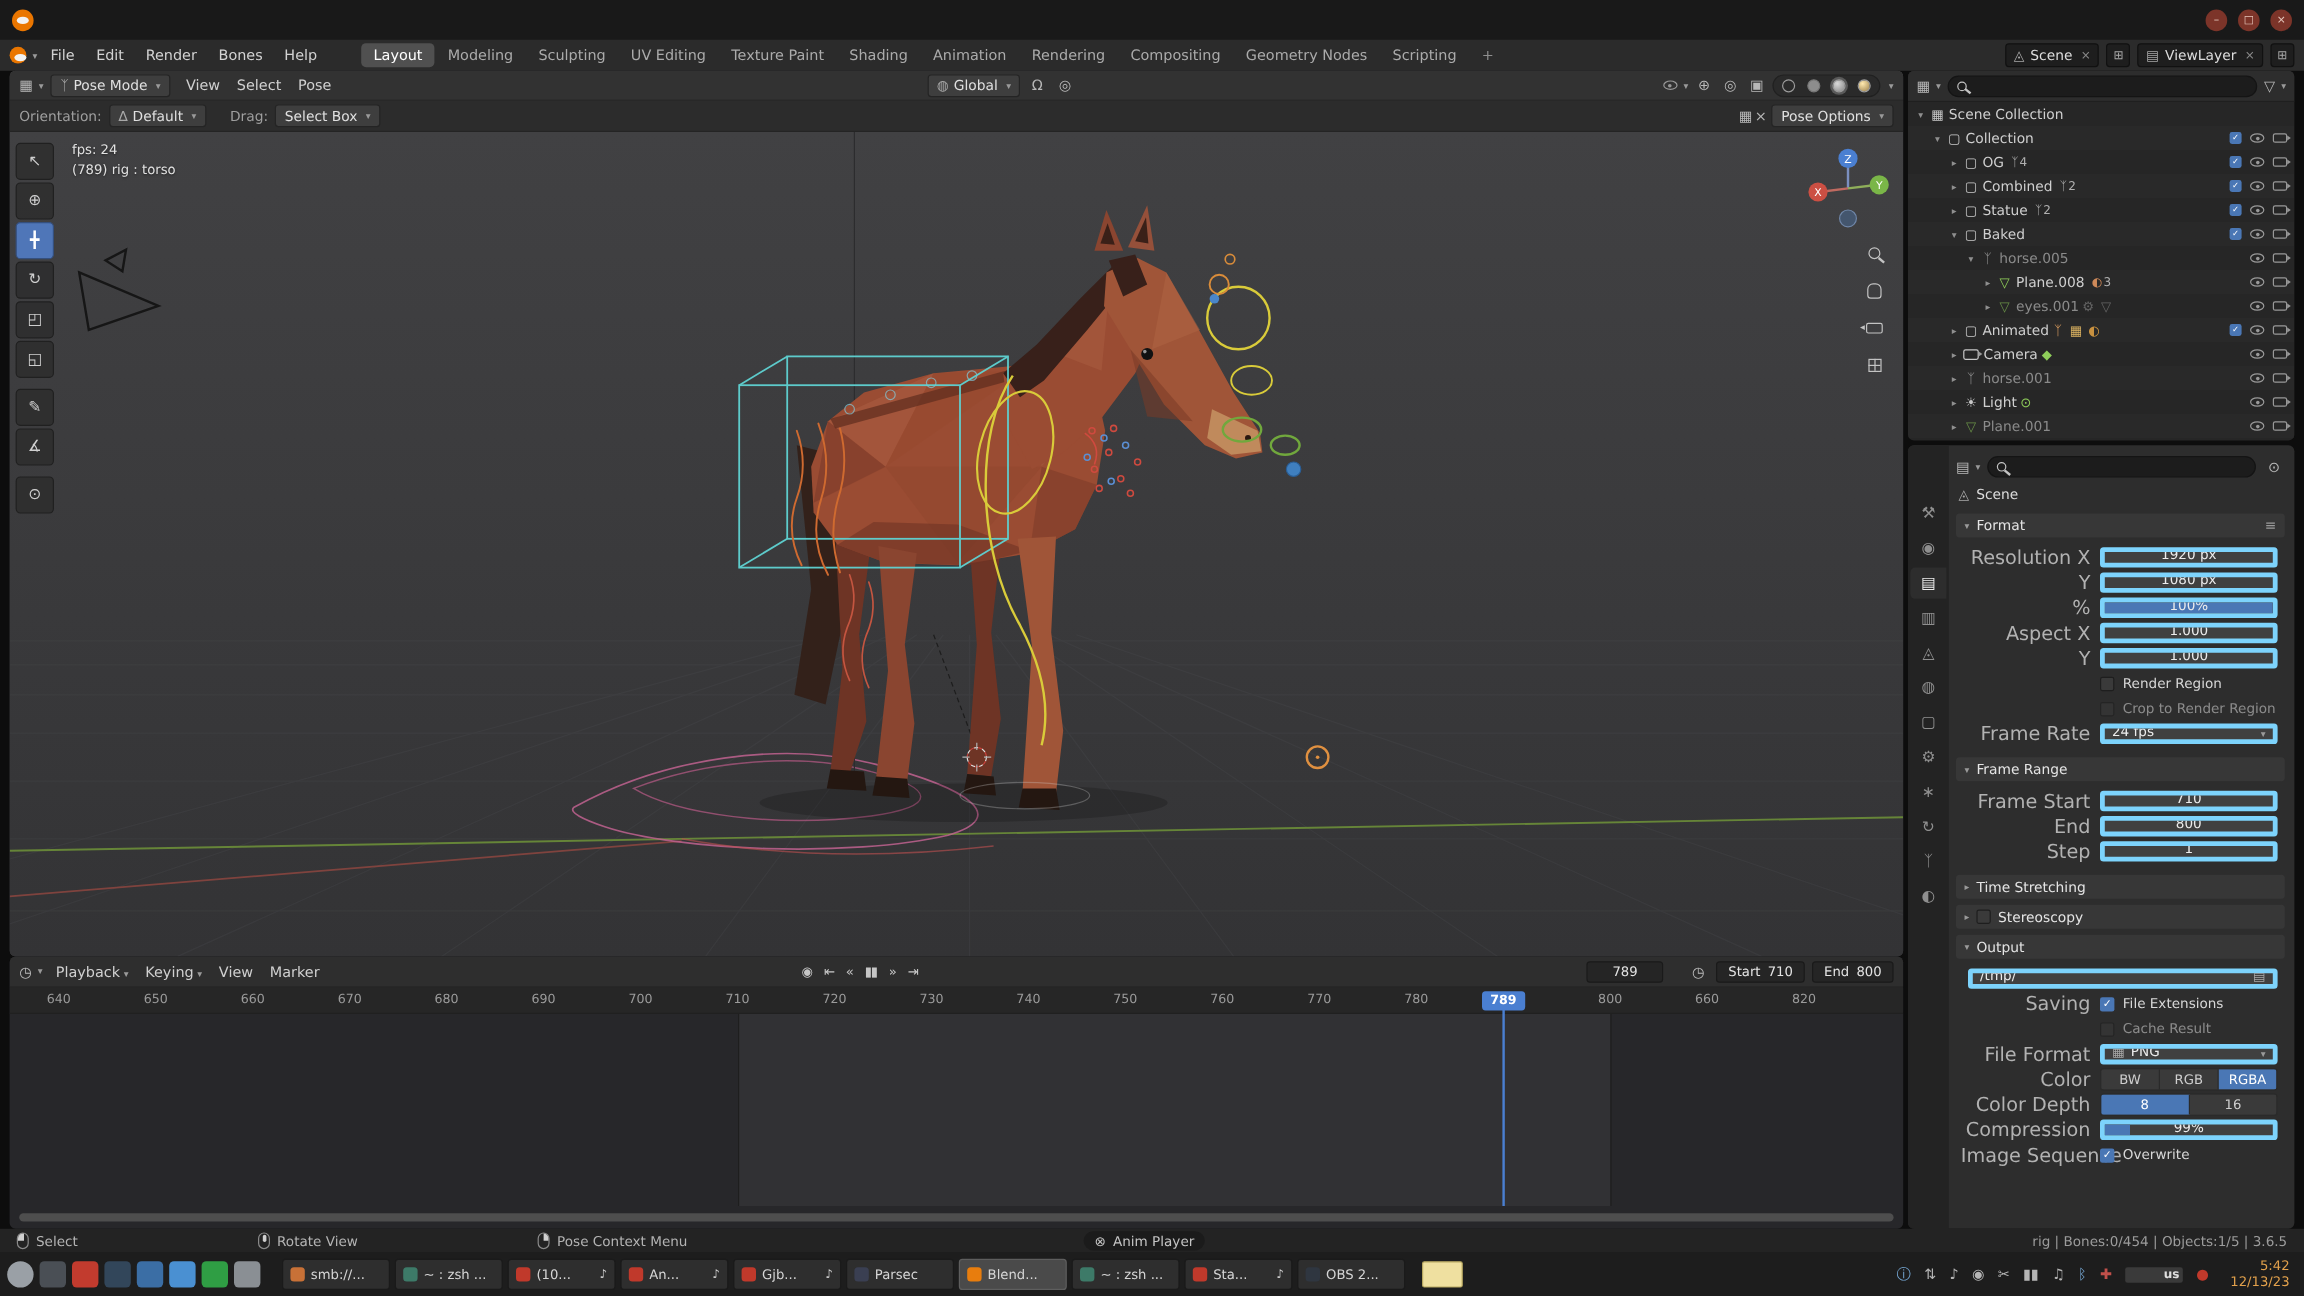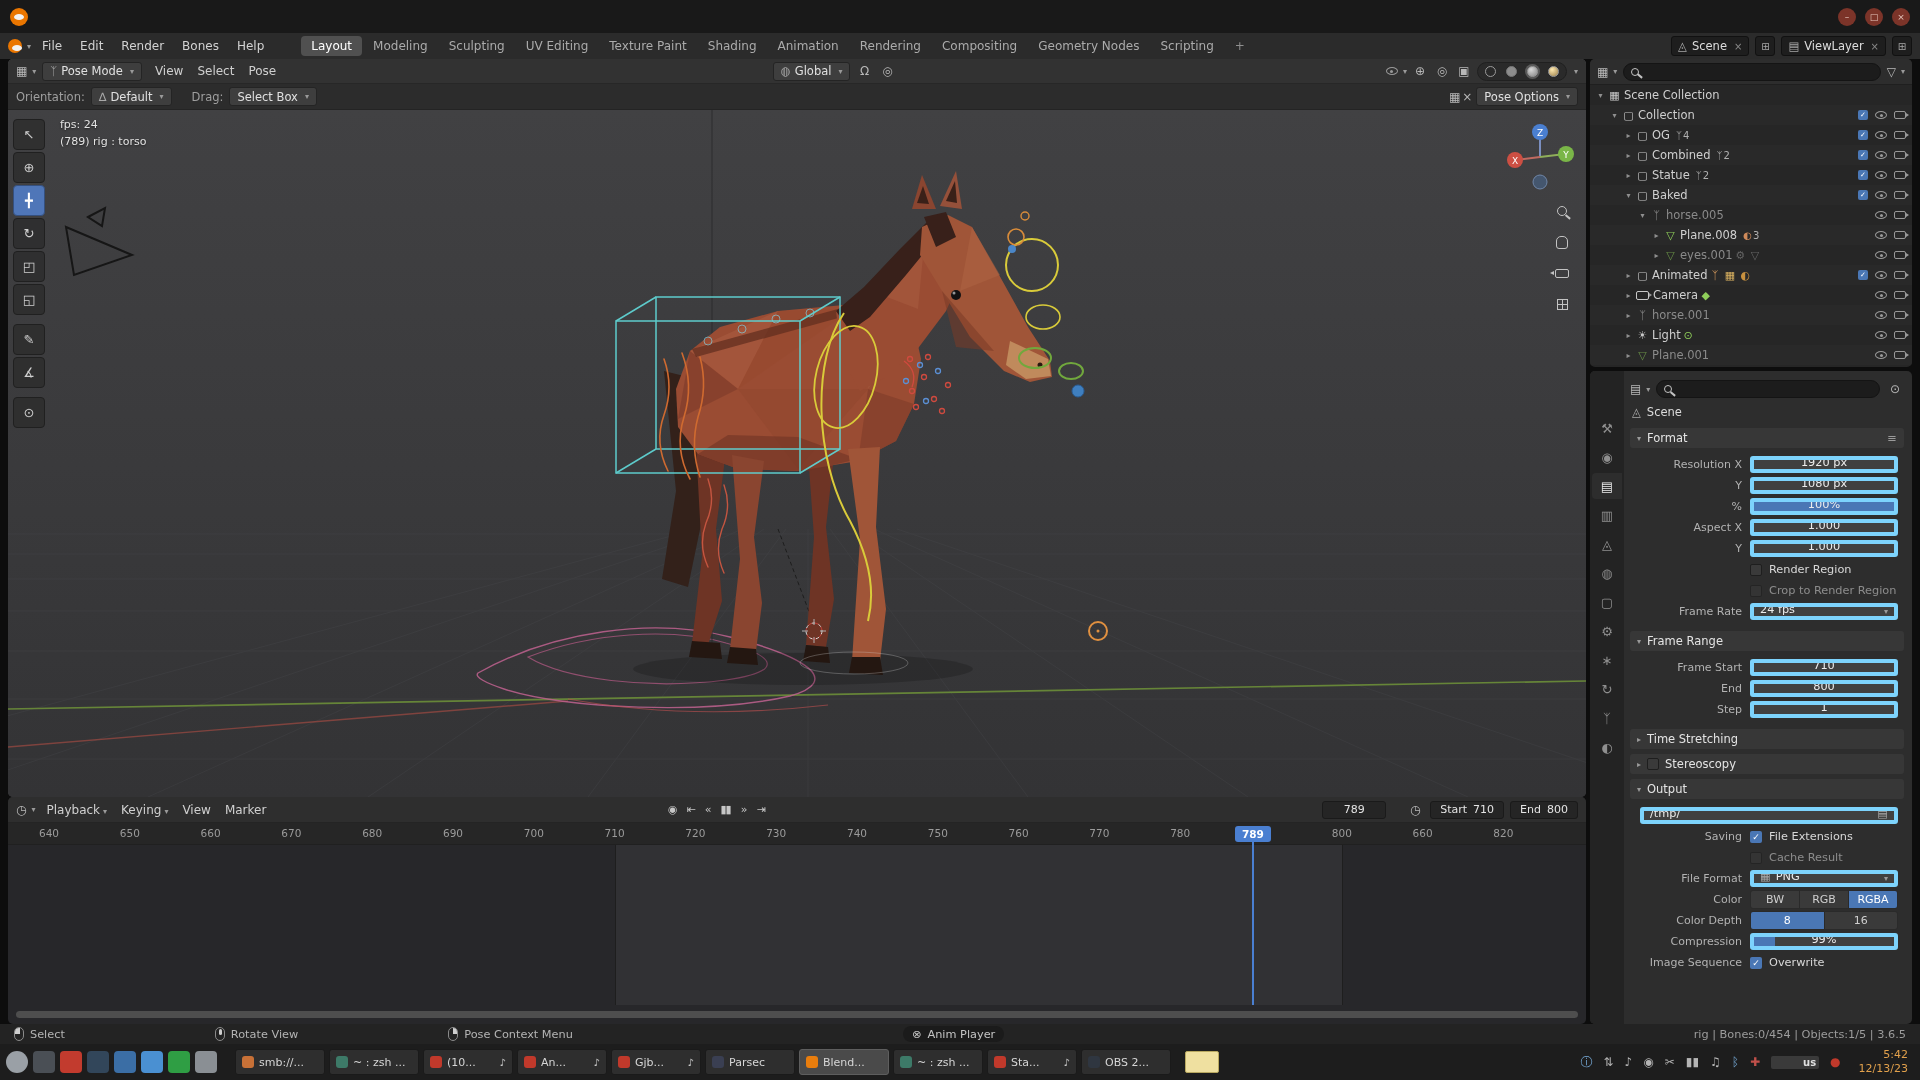--- a/index.html
+++ b/index.html
@@ -90,21 +90,21 @@
 .ptab-i{width:30px;height:26px;display:flex;align-items:center;justify-content:center;color:#8f8f8f;font-size:13px;border-radius:4px 0 0 4px}
 .ptab-i.active{background:#2d2d2d;color:#ececec}
 #pmain{flex:1;padding:6px 8px 0 6px;overflow:hidden}
 #phead{display:flex;align-items:center;gap:6px;height:24px}
 #pcrumb{display:flex;align-items:center;gap:6px;height:22px;padding:0 2px;font-size:11.5px;color:#dcdcdc}
 .sec{margin-top:5px}
 .sec-h{height:20px;background:#373737;border-radius:3px;display:flex;align-items:center;gap:6px;padding:0 7px;font-size:11.5px;color:#e4e4e4}
 .sec-right{margin-left:auto;color:#9a9a9a}
 .sec-b{padding:5px 0 3px 4px}
 .p-row{display:flex;align-items:center;height:19px;margin:2px 0}
-.p-label{width:116px;flex:none;text-align:right;padding-right:8px;color:#b2b2b2;font-size:11px;white-space:nowrap}
+.p-label{width:116px;flex:none;text-align:right;padding-right:8px;color:#b2b2b2;font-size:16px;white-space:nowrap}
 .p-fld{flex:1;height:17px;background:#404040;border:4px solid #7dd3fc;border-radius:3px;color:#ececec;font-size:11.3px;display:flex;align-items:flex-end;justify-content:center;position:relative;overflow:hidden;margin-right:6px}
 .p-fld .fillbar{position:absolute;left:0;top:0;bottom:0;background:#4a77b5}
 .p-fld span{position:relative}
 .p-fld.dd{justify-content:space-between;padding:0 6px}
 .p-fld.path{justify-content:space-between;padding:0 6px;margin-left:6px}
 .ddl{display:flex;align-items:center;gap:5px}
 .chkgrp{display:flex;align-items:center;flex:1}
 .chk{width:12px;height:12px;border-radius:2px;flex:none;display:inline-flex;align-items:center;justify-content:center;font-size:9px}
 .chk.on{background:#4a77b5;color:#fff}
 .chk.off{background:#3a3a3a;border:1px solid #1e1e1e}

